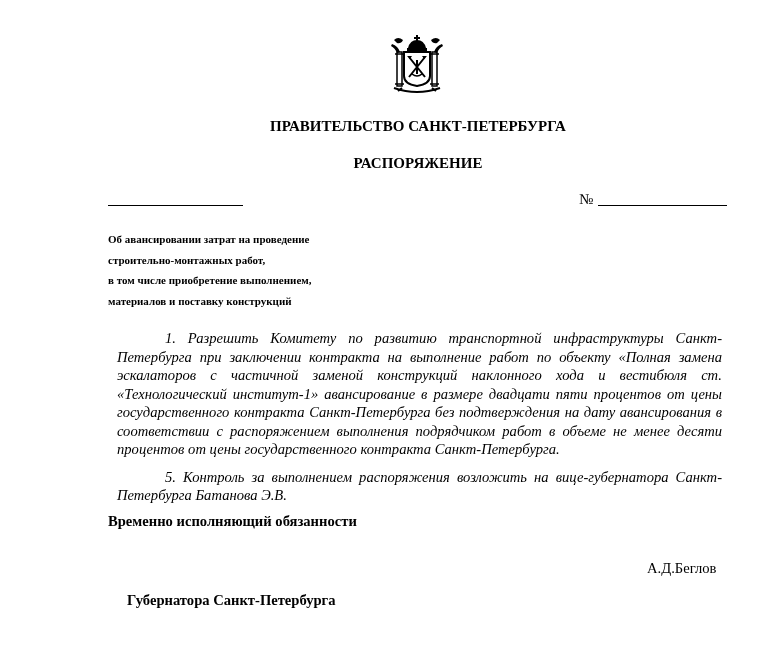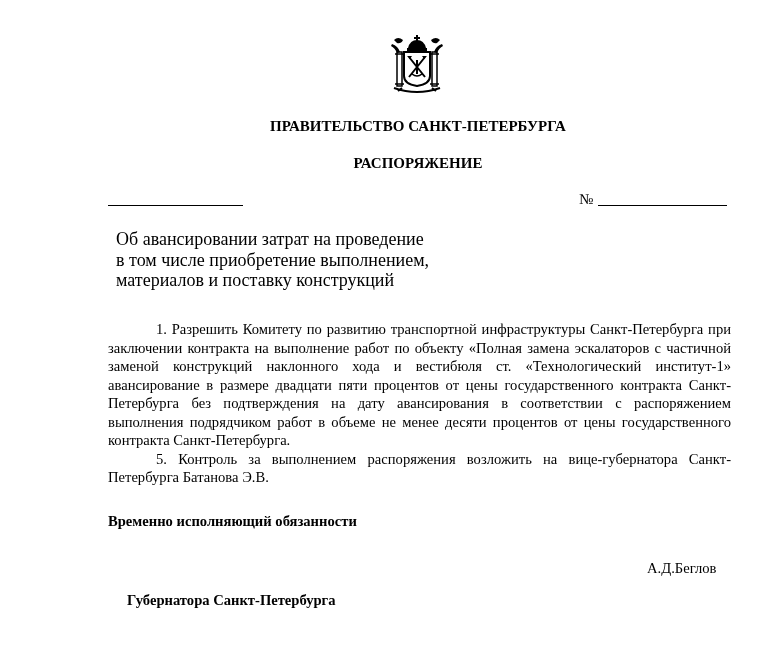--- a/index.html
+++ b/index.html
@@ -6,23 +6,23 @@
   body { width: 779px; height: 668px; position: relative; overflow: hidden;
          font-family: "Liberation Serif", "DejaVu Serif", serif; color: #000; }
   .abs { position: absolute; }
   .crest { left: 388px; top: 34px; width: 58px; height: 60px; }
   .title { left: 0; width: 836px; text-align: center; font-weight: bold; font-size: 15px; }
   .t1 { top: 118px; }
   .t2 { top: 155px; }
   .date-line { left: 108px; top: 205px; width: 135px; border-bottom: 1px solid #000; height: 0; }
   .num-label { left: 579px; top: 191px; font-size: 15px; }
   .num-line { left: 598px; top: 205px; width: 129px; border-bottom: 1px solid #000; height: 0; }
-  .subject { left: 116px; top: 229px; font-weight: normal; font-size: 18px; line-height: 20.5px; }
+  .subject { left: 108px; top: 229px; font-weight: bold; font-size: 11px; line-height: 20.5px; }
   .body { left: 108px; top: 320px; width: 623px; font-size: 14.6px; line-height: 18.5px; text-align: justify; }
-  .body p { margin: 0; text-indent: 48px; text-align-last: left; }
+  .body p { margin: 9px; text-indent: 48px; text-align-last: left; font-style: italic; }
   .sign1 { left: 108px; top: 513px; font-weight: bold; font-size: 14.6px; }
   .sign2 { left: 127px; top: 592px; font-weight: bold; font-size: 14.6px; }
   .signer { left: 647px; top: 560px; font-weight: normal; font-size: 14.6px; }
 </style>
 </head>
 <body>
 
 <div class="abs crest">
   <svg width="58" height="60" viewBox="0 0 58 60">
 
@@ -57,20 +57,21 @@
 
 <div class="abs title t1">ПРАВИТЕЛЬСТВО САНКТ-ПЕТЕРБУРГА</div>
 <div class="abs title t2">РАСПОРЯЖЕНИЕ</div>
 
 <div class="abs date-line"></div>
 <div class="abs num-label">№</div>
 <div class="abs num-line"></div>
 
 <div class="abs subject">
   <div>Об авансировании затрат на проведение</div>
+  <div>строительно-монтажных работ,</div>
   <div>в том числе приобретение выполнением,</div>
   <div>материалов и поставку конструкций</div>
 </div>
 
 <div class="abs body">
   <p>1. Разрешить Комитету по развитию транспортной инфраструктуры Санкт-Петербурга  при заключении контракта на выполнение работ по объекту «Полная замена эскалаторов с частичной заменой конструкций наклонного хода и вестибюля ст. «Технологический институт-1» авансирование в размере двадцати пяти процентов от цены государственного контракта Санкт-Петербурга без подтверждения на дату авансирования в соответствии с распоряжением выполнения подрядчиком работ в объеме не менее десяти процентов от цены государственного контракта Санкт-Петербурга.</p>
   <p>5. Контроль за выполнением распоряжения возложить на вице-губернатора Санкт-Петербурга Батанова Э.В.</p>
 </div>
 
 <div class="abs sign1">Временно исполняющий обязанности</div>

